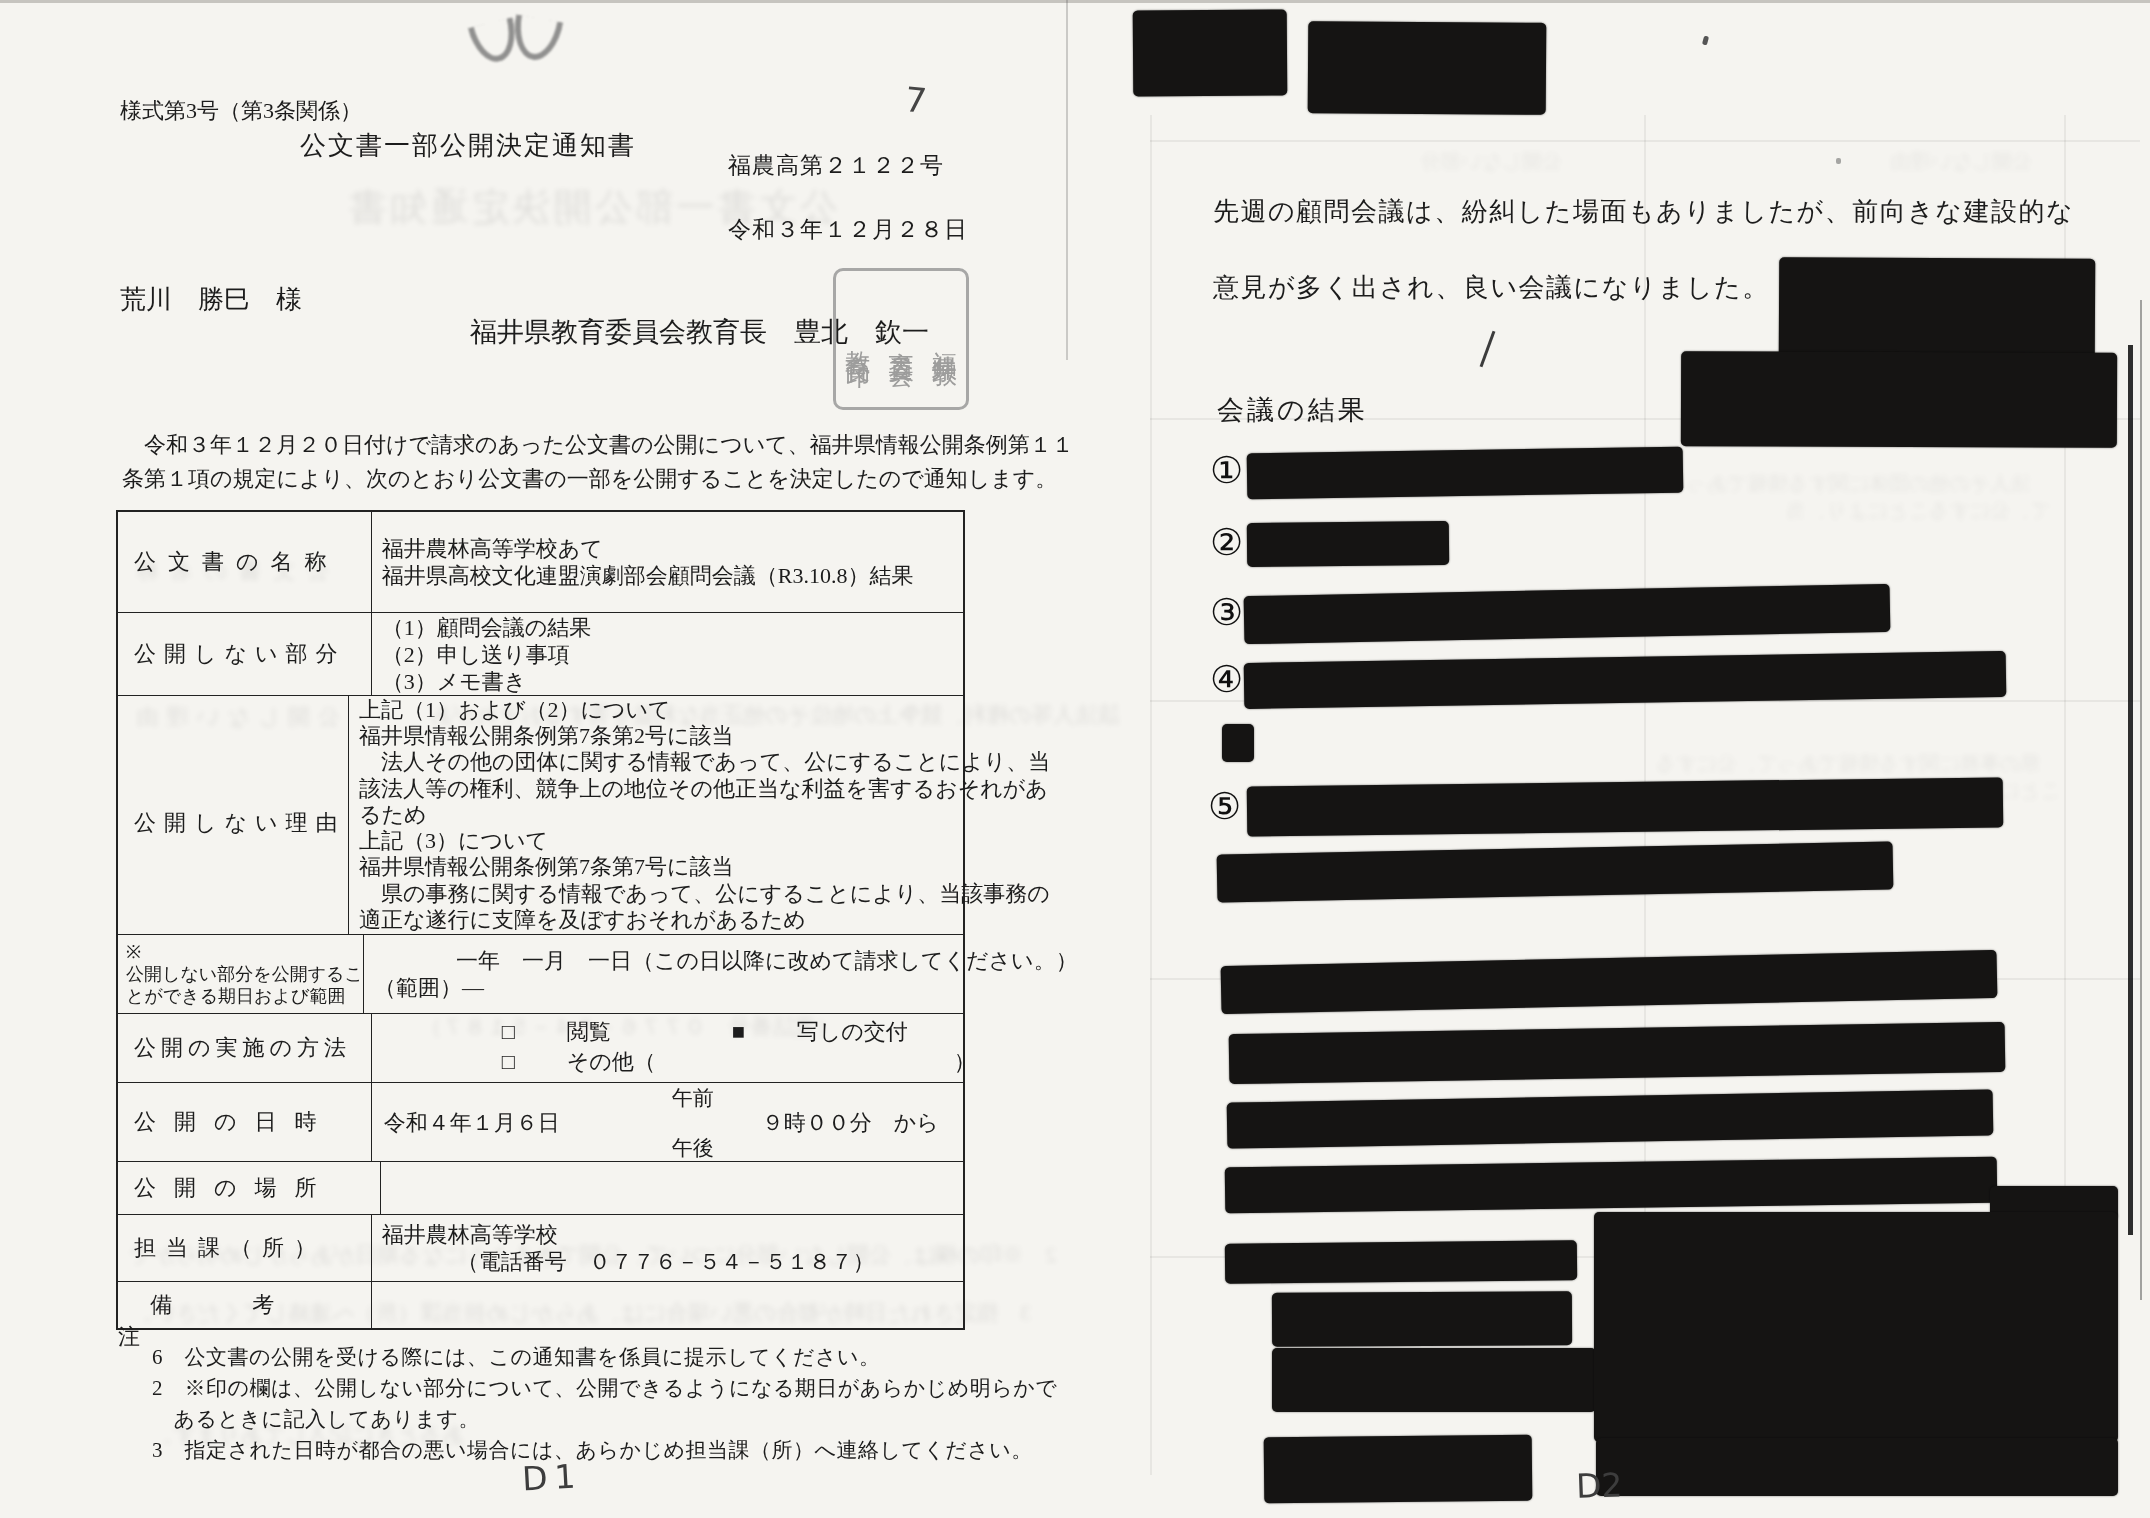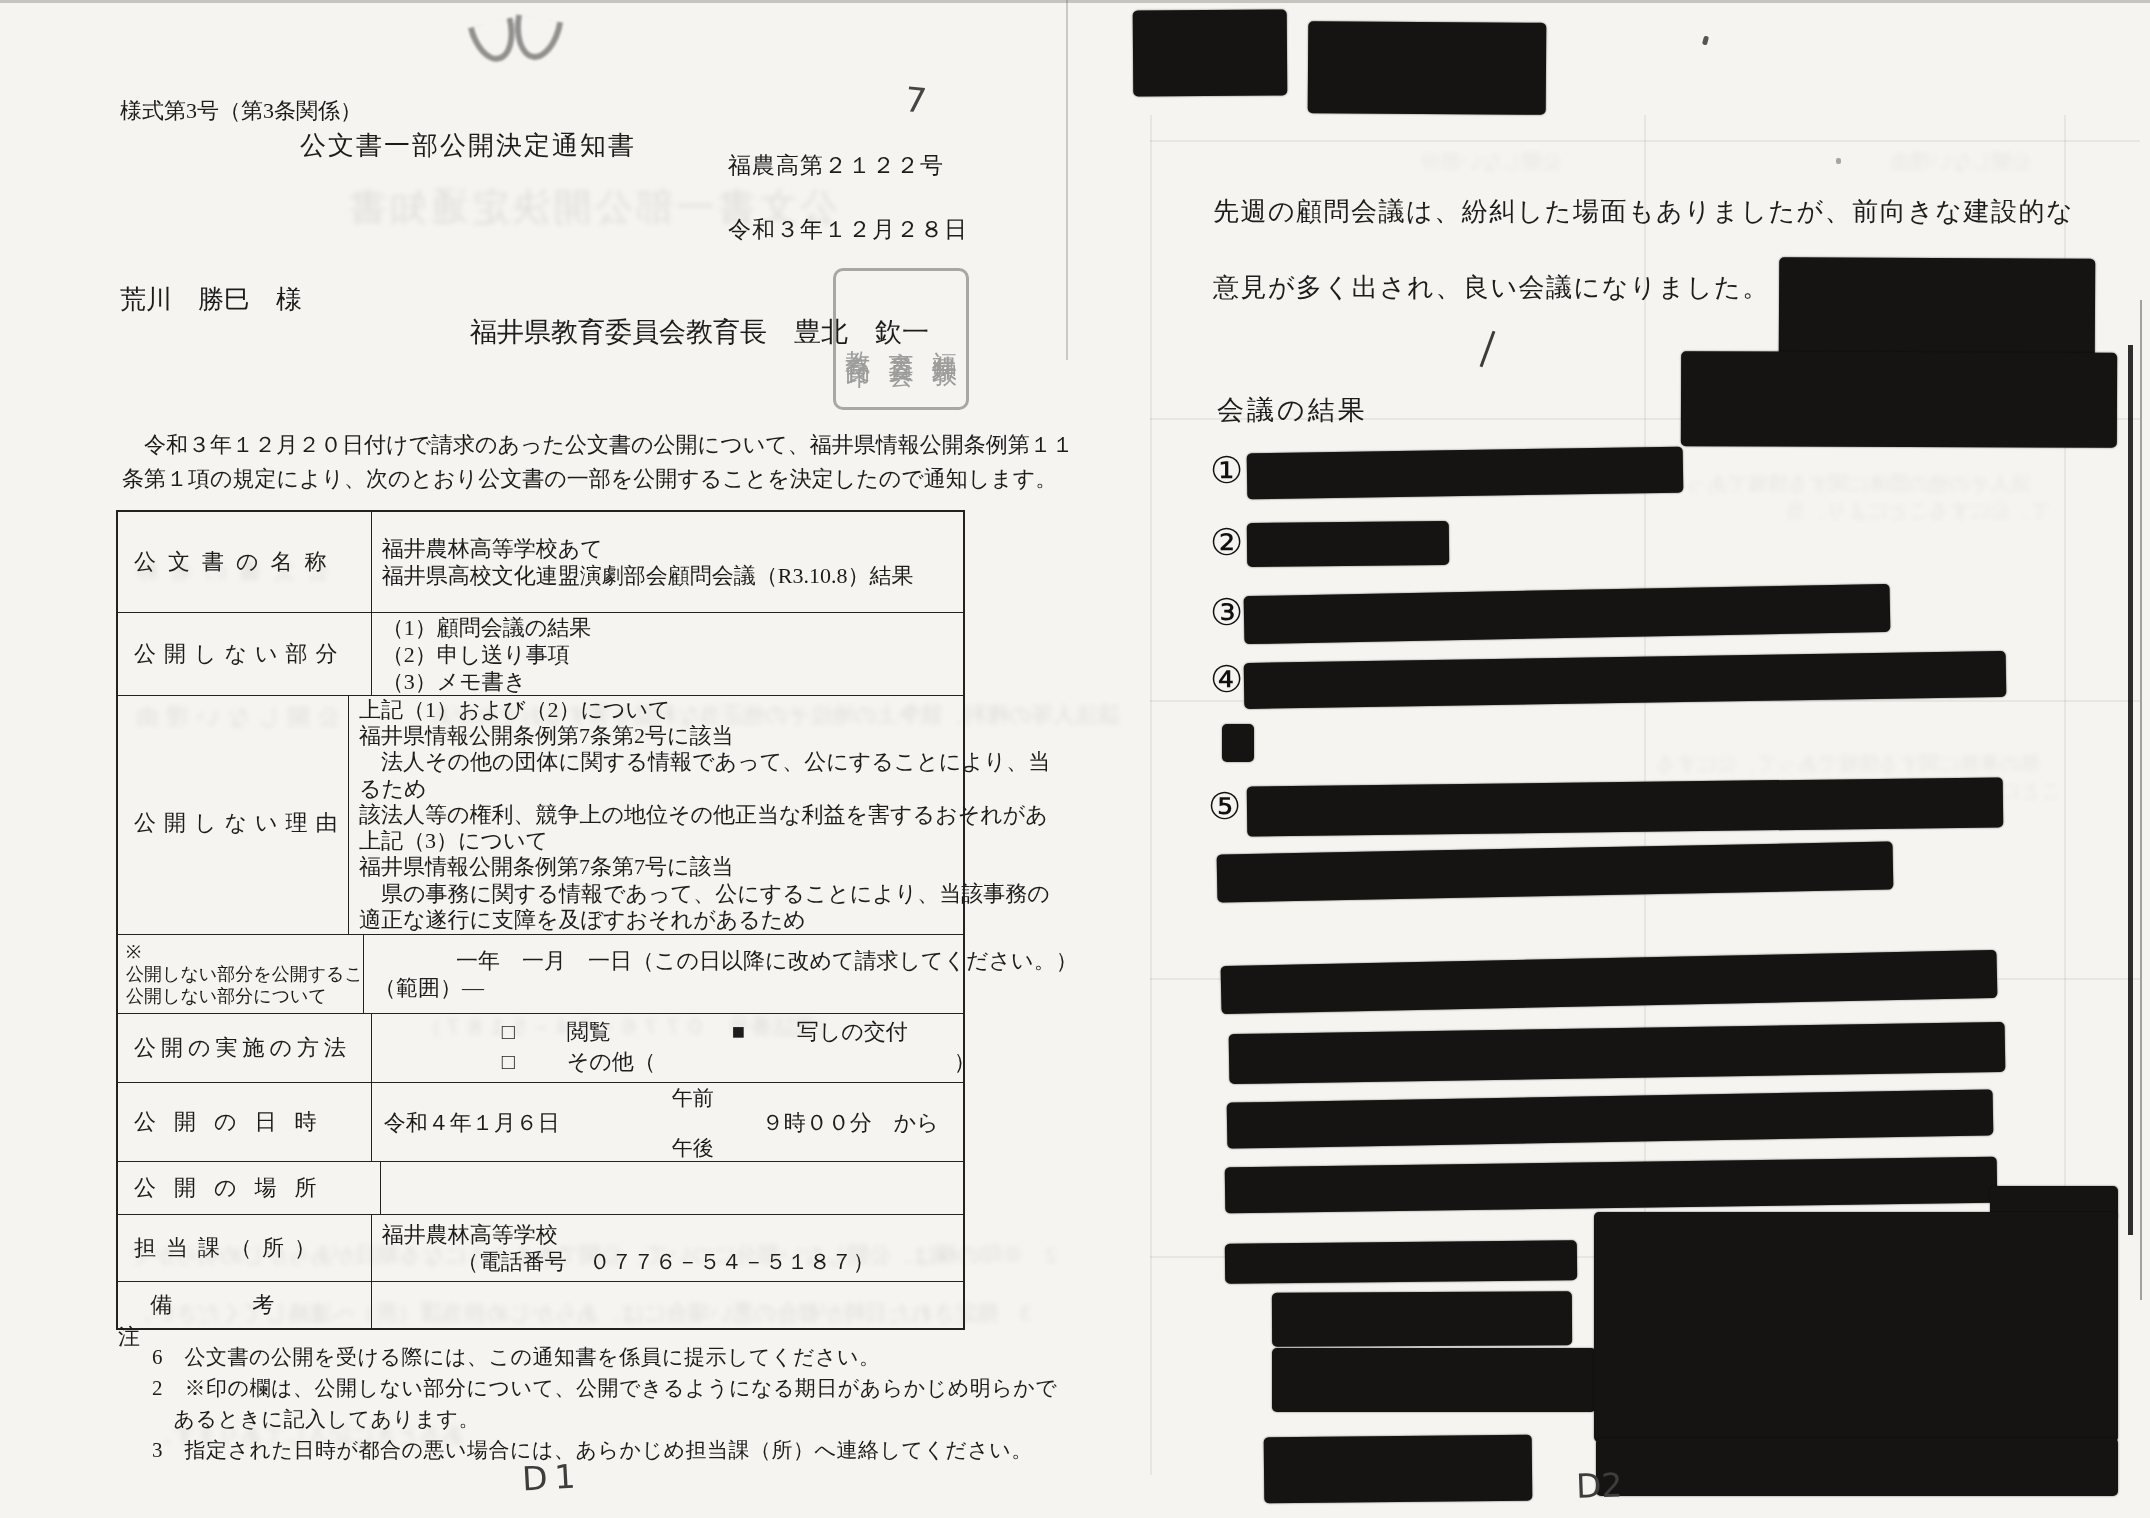--- a/index.html
+++ b/index.html
@@ -117,33 +117,33 @@
       </div>
     </div>
     <div class="row h238 r3">
       <div class="lblcell">
           <span class="lbl txt" style="letter-spacing:8px;margin-top:16px;">公開しない理由</span>
         </div>
       <div class="cntcell">
         <div class="cnt txt">上記（1）および（2）について</div>
         <div class="cnt txt">福井県情報公開条例第7条第2号に該当</div>
         <div class="cnt txt">　法人その他の団体に関する情報であって、公にすることにより、当</div>
+        <div class="cnt txt">該法人等の権利、競争上の地位その他正当な利益を害するおそれがあ</div>
         <div class="cnt txt">るため</div>
-        <div class="cnt txt">該法人等の権利、競争上の地位その他正当な利益を害するおそれがあ</div>
         <div class="cnt txt">上記（3）について</div>
         <div class="cnt txt">福井県情報公開条例第7条第7号に該当</div>
         <div class="cnt txt">　県の事務に関する情報であって、公にすることにより、当該事務の</div>
         <div class="cnt txt">適正な遂行に支障を及ぼすおそれがあるため</div>
       </div>
     </div>
     <div class="row h78">
       <div class="lblcell" style="padding-left:8px;">
         <div class="smalllbl txt">※</div>
         <div class="smalllbl txt">公開しない部分を公開するこ</div>
-        <div class="smalllbl txt">公開しない部分について</div>
+        <div class="smalllbl txt">とができる期日および範囲</div>
       </div>
       <div class="cntcell">
         <div class="cnt txt" style="padding-left:60px;">　一年　一月　一日（この日以降に改めて請求してください。）</div>
         <div class="cnt txt">（範囲）―</div>
       </div>
     </div>
     <div class="row h68">
       <div class="lblcell">
           <span class="lbl txt" style="letter-spacing:5px;">公開の実施の方法</span>
         </div>

